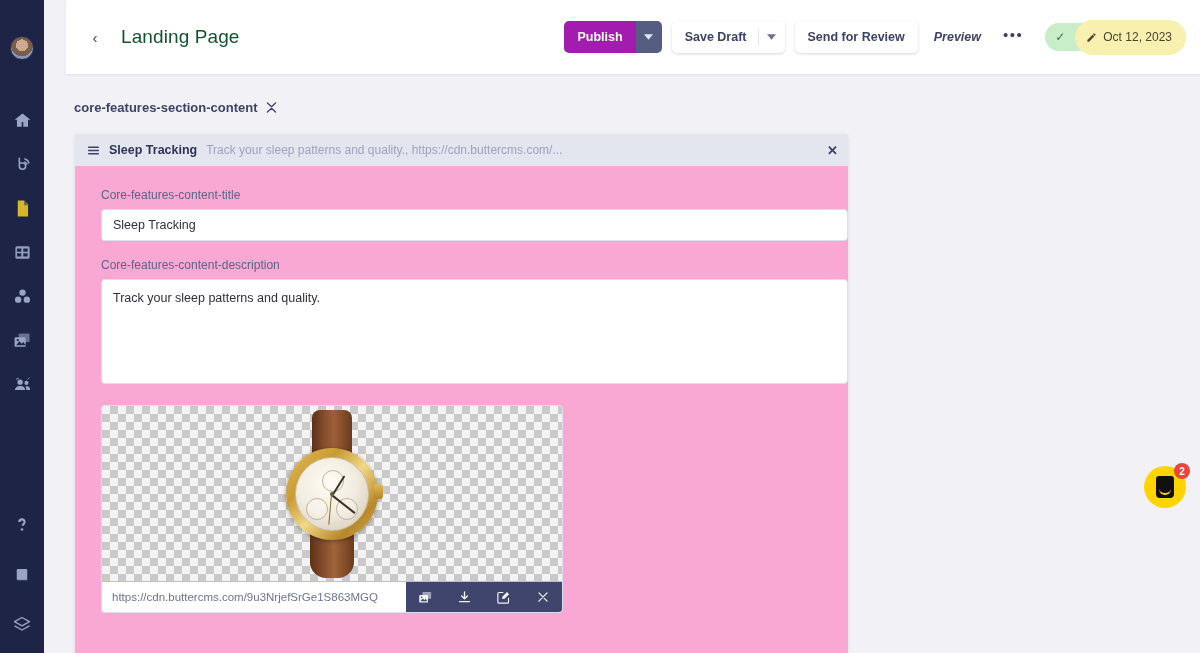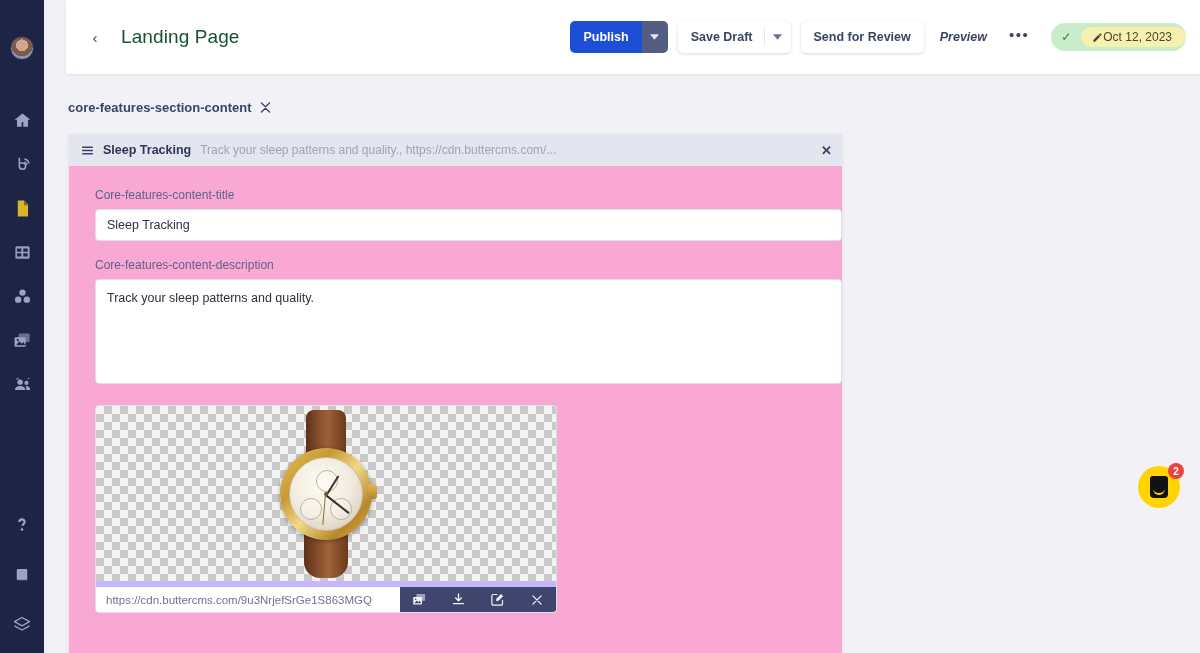--- a/index.html
+++ b/index.html
@@ -52,21 +52,21 @@
   .page-title {
     margin-left: 17px;
     font-size: 19px; font-weight: normal; color: #14532d; letter-spacing: .1px;
   }
   .header-actions {
     margin-left: auto; margin-right: 14px;
     display: flex; align-items: center; gap: 10px;
   }
   .btn-split { display: flex; border-radius: 5px; overflow: hidden; }
   .btn-publish {
-    background: #1d4ed8; color: #fff;
+    background: #a21caf; color: #fff;
     font-size: 12.5px; font-weight: bold;
     padding: 9px 13px 9px 14px; cursor: pointer;
   }
   .btn-publish-caret {
     background: #565d82; color: #e3e6f2;
     width: 26px; display: flex; align-items: center; justify-content: center;
     cursor: pointer; font-size: 8px;
   }
   .btn-white {
     background: #fff; color: #3c4366;
@@ -94,28 +94,28 @@
   .status-pill {
     display: flex; align-items: center;
     background: #c9ecc9; border-radius: 999px; height: 28px;
     padding-right: 0; margin-left: 6px;
   }
   .status-check {
     width: 30px; display: flex; align-items: center; justify-content: center;
     color: #3d7a3d; font-size: 12px;
   }
   .status-date {
-    background: #f7f0ae; border-radius: 999px; height: 20px;
-    display: flex; align-items: center; 
+    background: #f7f0ae; border-radius: 999px; height: 35px;
+    display: flex; align-items: center; gap: 6px;
     padding: 0 14px 0 11px; color: #4a4632; font-size: 12px;
   }
   .status-date .pencil { color: #4a4632; display: flex; }
 
   
-  .main { position: absolute; left: 56px; top: 74px; width: 1134px; height: 434px; }
+  .main { position: absolute; left: 62px; top: 74px; width: 1134px; height: 434px; }
   .section-label-row {
     display: flex; align-items: center; gap: 8px;
     margin: 26px 0 0 12px;
   }
   .section-label { font-size: 13px; font-weight: bold; color: #3c4366; }
   .collapse-icon { color: #3c4366; display: flex; cursor: pointer; }
 
   .card {
     position: absolute; left: 13px; top: 60px;
     width: 773px; min-height: 519px;
@@ -169,21 +169,21 @@
   .checker {
     height: 175px; position: relative;
     background-image:
       linear-gradient(45deg, #c9c9c9 25%, transparent 25%, transparent 75%, #c9c9c9 75%),
       linear-gradient(45deg, #c9c9c9 25%, transparent 25%, transparent 75%, #c9c9c9 75%);
     background-size: 16px 16px;
     background-position: 0 0, 8px 8px;
     background-color: #f3f3f3;
     display: flex; align-items: center; justify-content: center;
   }
-  .url-row { display: flex; align-items: stretch; height: 31px; border-top: 6px solid #c4b5fd; }
+  .url-row { display: flex; align-items: stretch; height: 31px; border-top: 1px solid #c4b5fd; }
   .url-text {
     flex: 1; display: flex; align-items: center;
     font-size: 11.5px; color: #6e7491; padding: 0 10px;
     white-space: nowrap; overflow: hidden; text-overflow: ellipsis;
   }
   .url-actions { display: flex; background: #3f456c; }
   .url-btn {
     width: 39px; display: flex; align-items: center; justify-content: center;
     color: #f2f3f8; cursor: pointer;
   }

